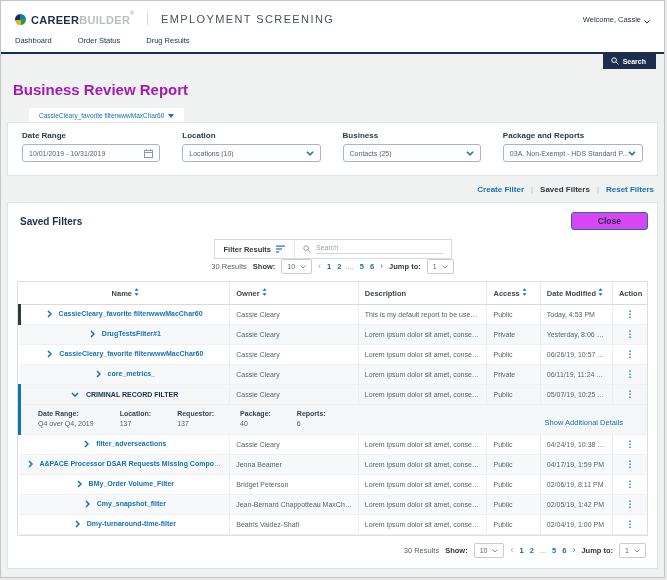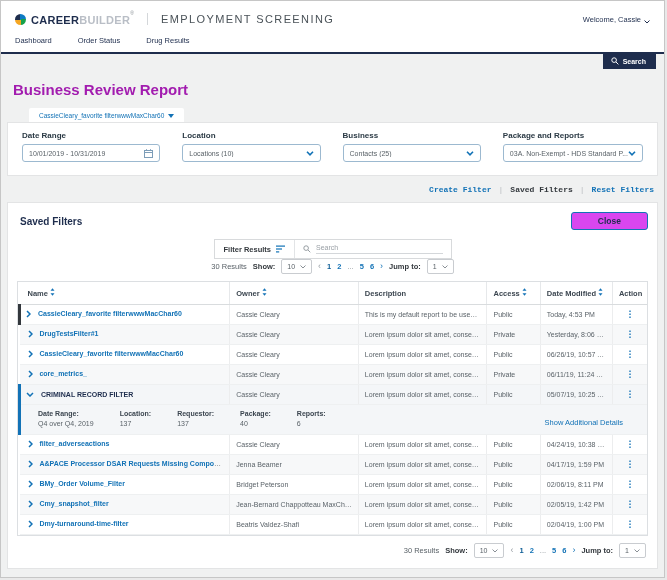--- a/index.html
+++ b/index.html
@@ -32,21 +32,21 @@
   .filter-tab{display:inline-flex;align-items:center;gap:4px;background:#fff;margin-left:22px;
     padding:4px 10px 3px 10px;font-size:6.5px;color:#1272b6;width:fit-content;border-radius:2px 2px 0 0;cursor:pointer;}
   
   .filter-panel{background:#fff;border:1px solid #e3e4e5;padding:8px 14px 13px 14px;
     display:grid;grid-template-columns:repeat(4,1fr);column-gap:22px;}
   .f-label{font-size:8px;color:#2b3a45;font-weight:bold;margin-bottom:4px;}
   .control{border:1px solid #9cb9d0;border-radius:3px;height:18px;display:flex;align-items:center;
     justify-content:space-between;padding:0 6px;font-size:7px;color:#5a6268;background:#fff;cursor:pointer;}
   .control .val{white-space:nowrap;overflow:hidden;text-overflow:ellipsis;}
   .filter-links{display:flex;justify-content:flex-end;align-items:center;gap:7px;
-    padding:9px 4px 8px 0;font-size:8px;font-weight:bold;font-family:Liberation Mono, monospace;}
+    padding:9px 4px 8px 0;font-size:8px;font-weight:bold;}
   .flink{color:#1272b6;cursor:pointer;}
   .flink.current{color:#33383d;cursor:default;}
   .fl-sep{color:#b7bcc0;font-weight:normal;}
   
   .saved-panel{background:#fff;border:1px solid #e3e4e5;padding:9px 9px 6px 9px;}
   .panel-head{display:flex;justify-content:space-between;align-items:center;margin-bottom:9px;}
   .panel-title{font-size:10px;font-weight:bold;color:#1e2d4d;padding-left:3px;}
   .close-btn{border:1px solid #1272b6;border-radius:3px;background:#d946ef;color:#1e2d4d;
     font-size:8.5px;font-weight:bold;padding:3px 26px;cursor:pointer;}
   .toolbar{display:flex;justify-content:space-between;align-items:center;margin-bottom:7px;flex-direction:column;}
@@ -69,21 +69,21 @@
   .table-wrap{border:1px solid #dcdfe2;}
   table{border-collapse:collapse;table-layout:fixed;width:100%;}
   col.c1{width:33.5%;}col.c2{width:20.5%;}col.c3{width:20.5%;}col.c4{width:8.5%;}col.c5{width:11.5%;}col.c6{width:5.5%;}
   thead th{font-size:7.5px;color:#3c4650;font-weight:bold;text-align:left;padding:6px 6px;
     border-right:1px solid #e6e8ea;border-bottom:1px solid #d9dcde;background:#fff;white-space:nowrap;}
   thead th:last-child{border-right:none;}
   tbody td{font-size:7px;color:#5a6268;padding:5px 6px;border-right:1px solid #ecedee;
     border-bottom:1px solid #eef0f1;white-space:nowrap;overflow:hidden;text-overflow:ellipsis;background:#fff;}
   tbody td:last-child{border-right:none;}
   tr.alt td{background:#f7f8f9;}
-  .c-name{padding-left:8px;}
+  .c-name{padding-left:8px;text-align:center;}
   .name-link{color:#1272b6;font-weight:bold;margin-left:5px;cursor:pointer;}
   .chev,.chev-d{display:inline-block;vertical-align:middle;cursor:pointer;}
   .trow .chev-d{display:none;}
   .trow.expanded .chev-d{display:inline-block;}
   .trow.expanded td{background:#f4f6f8;}
   .trow.expanded .name-link{color:#1e2d4d;}
   .trow.selected td:first-child{border-left:3px solid #33383d;padding-left:5px;}
   .trow.expanded td:first-child{border-left:3px solid #1272b6;padding-left:5px;}
   .c-action{text-align:center;}
   .kebab{color:#1272b6;font-weight:bold;font-size:9px;cursor:pointer;line-height:1;}

